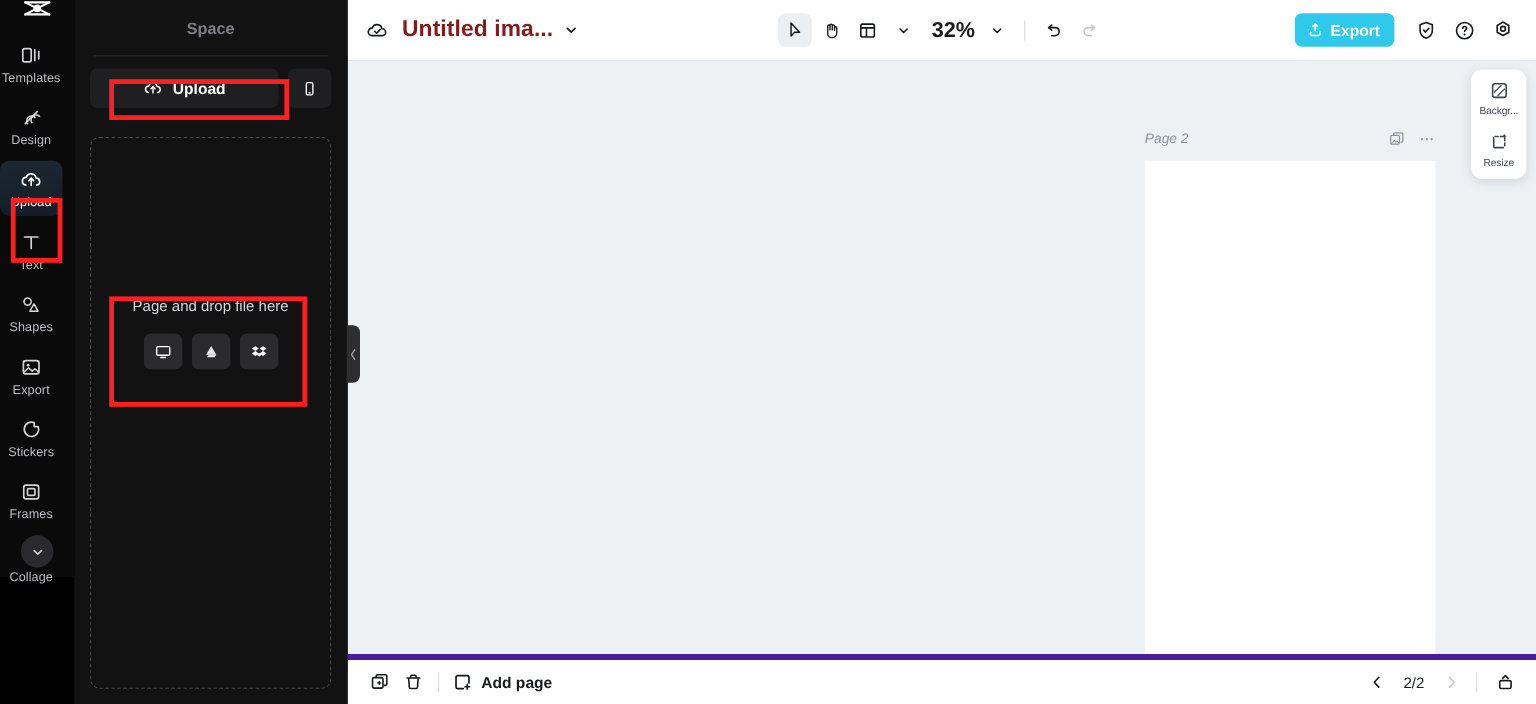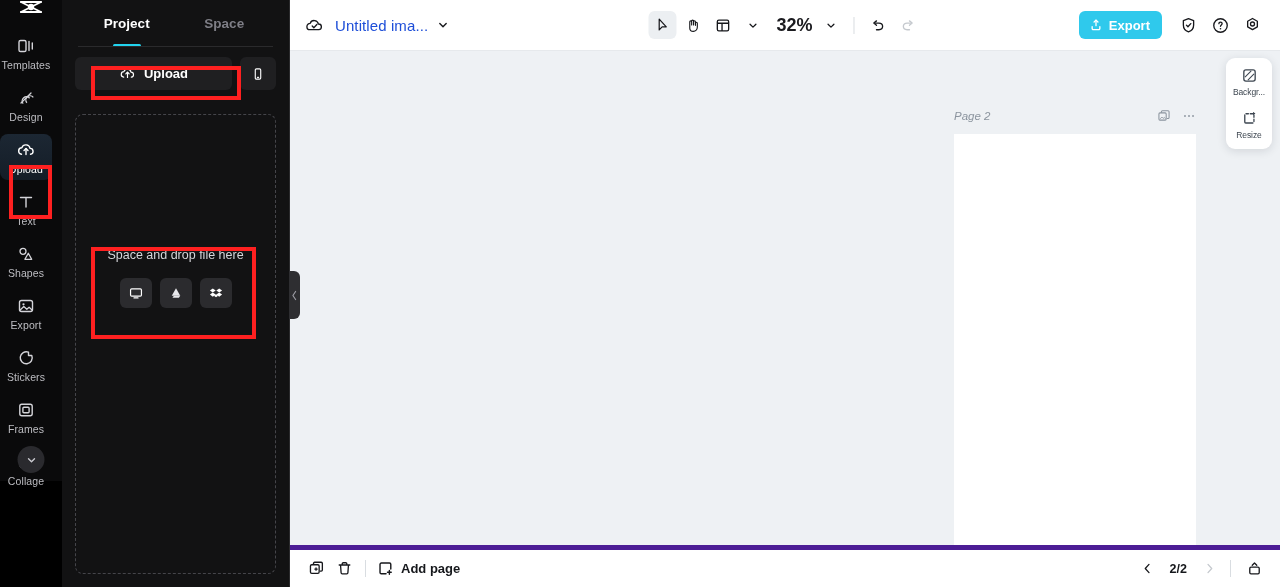--- a/index.html
+++ b/index.html
@@ -107,21 +107,21 @@
   }
 
   
   #main { flex: 1; height: 587px; display: flex; flex-direction: column; background: #eef1f4; }
   #topbar {
     height: 51px; background: #fff; display: flex; align-items: center;
     padding: 0 14px; gap: 0; border-bottom: 1px solid #e6e9ec; position: relative;
   }
   #doc-cloud { margin-right: 10px; display: flex; align-items: center; }
   #doc-title {
-    font-size: 15px; color: #1d4ed8; font-weight: 400; letter-spacing: .1px;
+    font-size: 19px; color: #7f1d1d; font-weight: 700; letter-spacing: .1px;
   }
   #doc-caret { margin-left: 9px; display: flex; align-items: center; cursor: pointer; }
   #tool-group {
     position: absolute; left: 50%; transform: translateX(-50%);
     display: flex; align-items: center; gap: 2px;
   }
   .tool-btn {
     width: 28px; height: 28px; border-radius: 6px;
     display: flex; align-items: center; justify-content: center; cursor: pointer;
   }
@@ -163,21 +163,21 @@
   #bottombar {
     height: 42px; background: #fff; border-top: 5px solid #4c1d95;
     display: flex; align-items: center; padding: 0 12px;
   }
   .bb-btn { width: 28px; height: 28px; display: flex; align-items: center; justify-content: center; cursor: pointer; }
   #add-page {
     display: flex; align-items: center; gap: 7px; cursor: pointer;
     font-size: 13px; font-weight: 700; color: #16181c; margin-left: 4px;
   }
   #page-nav { margin-left: auto; display: flex; align-items: center; gap: 2px; }
-  #page-counter { font-size: 12.5px; font-weight: 700; color: #16181c; padding: 0 8px; }
+  #page-counter { font-size: 12.5px; font-weight: 400; color: #16181c; padding: 0 8px; }
   .navchev { width: 24px; height: 24px; display:flex; align-items:center; justify-content:center; cursor:pointer; }
   svg { display: block; }
 </style>
 </head>
 <body>
 
 <div id="app">
 
   <div id="left-rail">
     <div id="brand-logo">
@@ -286,21 +286,20 @@
       <span>
         <svg width="12" height="12" viewBox="0 0 12 12" fill="none">
           <path d="M3 4.8L6 7.8l3-3" stroke="#c9c9cf" stroke-width="1.4" stroke-linecap="round" stroke-linejoin="round"></path>
         </svg>
       </span>
     </div>
   </div>
 
   <div id="panel">
     <div id="panel-tabs">
-      <div class="panel-tab active">Project</div>
       <div class="panel-tab">Space</div>
       <div id="panel-tabs-underline"></div>
     </div>
 
     <div id="upload-row">
       <div id="upload-btn">
         <span>
           <svg width="17" height="17" viewBox="0 0 20 20" fill="none">
             <path d="M5.5 14.2a3.2 3.2 0 0 1 .3-6.38 4.3 4.3 0 0 1 8.3.6 2.9 2.9 0 0 1 .4 5.78" stroke="#fff" stroke-width="1.4" stroke-linecap="round" stroke-linejoin="round"></path>
             <path d="M10 14.6V8.6" stroke="#fff" stroke-width="1.4" stroke-linecap="round"></path>
@@ -314,21 +313,21 @@
           <svg width="16" height="16" viewBox="0 0 20 20" fill="none">
             <rect x="6.6" y="3.6" width="6.8" height="12.8" rx="1.5" stroke="#fff" stroke-width="1.4"></rect>
             <path d="M9.2 14.2h1.6" stroke="#fff" stroke-width="1.3" stroke-linecap="round"></path>
           </svg>
         </span>
       </div>
     </div>
 
     <div id="dropzone">
       <div id="dropzone-inner">
-        <div id="dropzone-text">Space and drop file here</div>
+        <div id="dropzone-text">Page and drop file here</div>
         <div id="source-btns">
           <div class="source-btn">
             <span>
               <svg width="16" height="16" viewBox="0 0 20 20" fill="none">
                 <rect x="3.2" y="4.8" width="13.6" height="9" rx="1.4" stroke="#fff" stroke-width="1.5"></rect>
                 <path d="M7.5 16.2h5" stroke="#fff" stroke-width="1.5" stroke-linecap="round"></path>
               </svg>
             </span>
           </div>
           <div class="source-btn">

